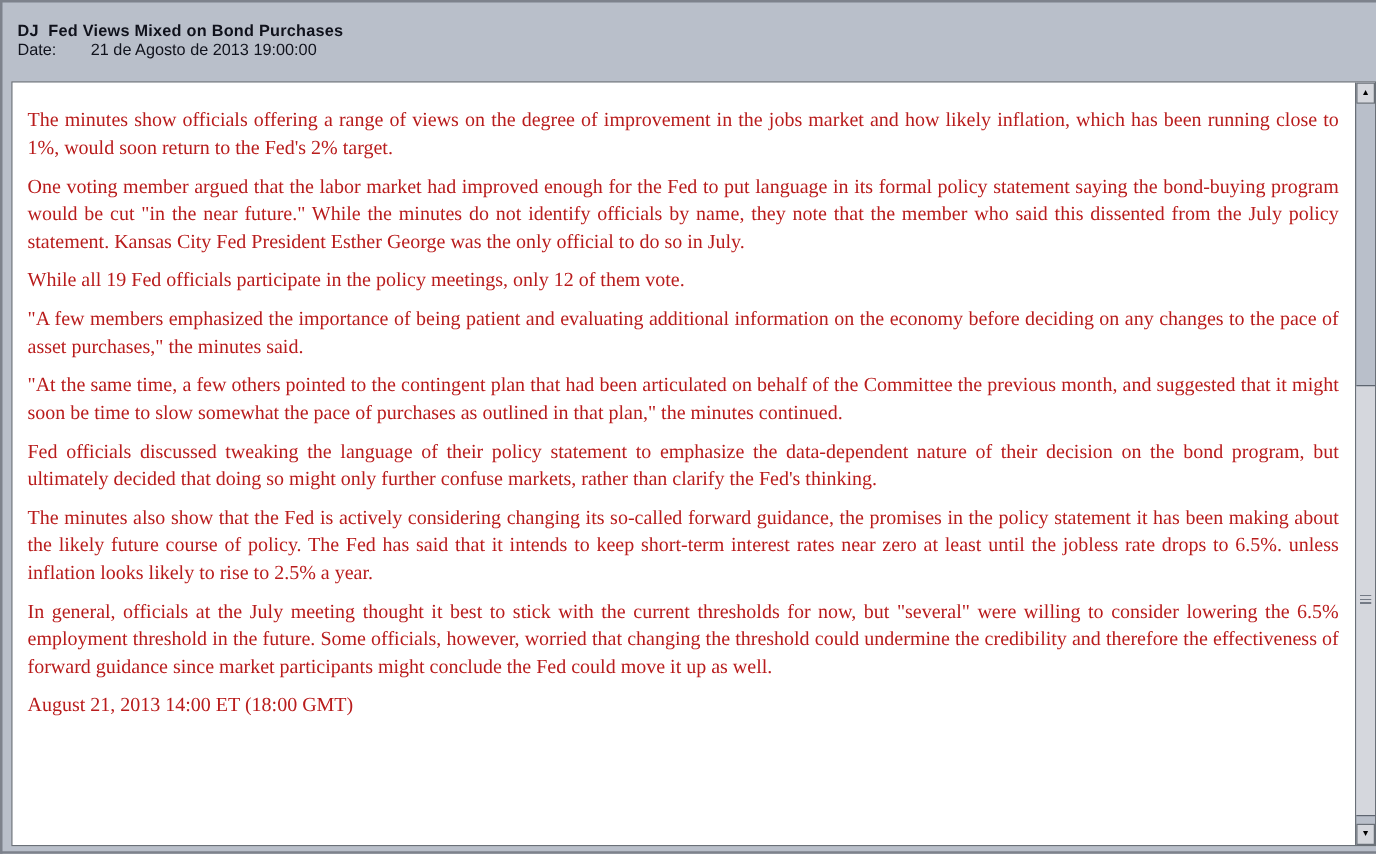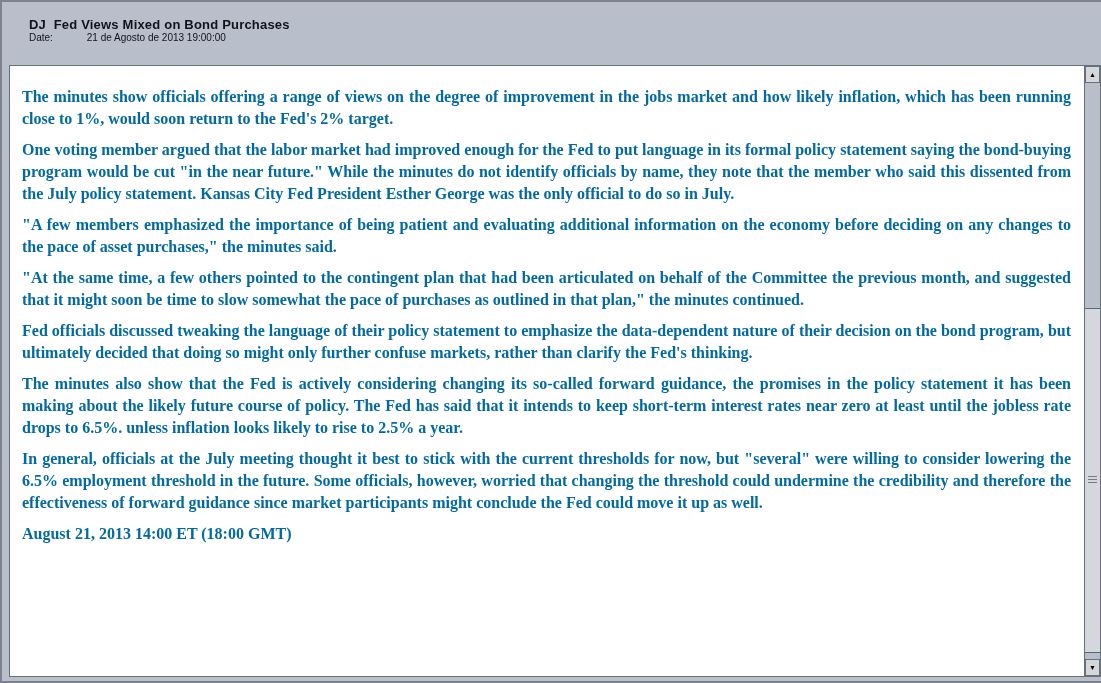--- a/index.html
+++ b/index.html
@@ -9,47 +9,45 @@
     overflow:hidden;
     position:relative;
     font-family:"Liberation Sans", sans-serif;
   }
   .window {
     position:absolute; inset:0;
     border-top:2px solid #7d828c;
     border-left:2px solid #7d828c;
     border-bottom:2px solid #7d828c;
     box-sizing:border-box;
-    padding-left:15px;
   }
   
   .header { padding:15px 14px 0 12px; color:#10121c; }
   .hdr-title {
     font-size:13px; font-weight:bold; white-space:pre;
     letter-spacing:0.2px;
   }
-  .hdr-date-row { margin-top:0; font-size:10px; }
+  .hdr-date-row { margin-top:0; font-size:13px; }
   .hdr-date-label { display:inline-block; width:55px; }
   .hdr-date-value { white-space:pre; }
   
   .content {
     position:absolute; left:7px; top:63px; right:0; bottom:4px;
     background:#ffffff;
     border:1px solid #6a7078;
     box-sizing:border-box;
   }
   .article {
     position:absolute; top:0; left:0; right:16px; bottom:0;
     overflow:hidden;
     padding:20px 13px 0 12px;
     font-family:"Liberation Serif", serif;
     font-size:16px; line-height:22px;
-    color:#0369a1;
+    color:#b91c1c;
     text-align:justify;
-    font-weight:bold;
   }
   .article p { margin:0 0 9px 0; }
   .write-to {
     font-family:"Liberation Mono", monospace;
     font-size:13px; letter-spacing:0.2px;
     text-align:left; white-space:pre;
     padding-left:33px;
     margin:13px 0 20px 0 !important;
   }
   .end-line { text-align:left; margin:0 0 12px 0 !important; }
@@ -101,20 +99,21 @@
       <span class="hdr-date-label">Date:</span>
       <span class="hdr-date-value">21 de Agosto de 2013 19:00:00</span>
     </div>
   </div>
 
   <div class="content">
 
     <div class="article">
       <p>The minutes show officials offering a range of views on the degree of improvement in the jobs market and how likely inflation, which has been running close to 1%, would soon return to the Fed's 2% target.</p>
       <p>One voting member argued that the labor market had improved enough for the Fed to put language in its formal policy statement saying the bond-buying program would be cut "in the near future." While the minutes do not identify officials by name, they note that the member who said this dissented from the July policy statement. Kansas City Fed President Esther George was the only official to do so in July.</p>
+      <p>While all 19 Fed officials participate in the policy meetings, only 12 of them vote.</p>
       <p>"A few members emphasized the importance of being patient and evaluating additional information on the economy before deciding on any changes to the pace of asset purchases," the minutes said.</p>
       <p>"At the same time, a few others pointed to the contingent plan that had been articulated on behalf of the Committee the previous month, and suggested that it might soon be time to slow somewhat the pace of purchases as outlined in that plan," the minutes continued.</p>
       <p>Fed officials discussed tweaking the language of their policy statement to emphasize the data-dependent nature of their decision on the bond program, but ultimately decided that doing so might only further confuse markets, rather than clarify the Fed's thinking.</p>
       <p>The minutes also show that the Fed is actively considering changing its so-called forward guidance, the promises in the policy statement it has been making about the likely future course of policy. The Fed has said that it intends to keep short-term interest rates near zero at least until the jobless rate drops to 6.5%. unless inflation looks likely to rise to 2.5% a year.</p>
       <p>In general, officials at the July meeting thought it best to stick with the current thresholds for now, but "several" were willing to consider lowering the 6.5% employment threshold in the future. Some officials, however, worried that changing the threshold could undermine the credibility and therefore the effectiveness of forward guidance since market participants might conclude the Fed could move it up as well.</p>
       <p class="tail-line">August 21, 2013 14:00 ET (18:00 GMT)</p>
 
     </div>
 
     <div class="scrollbar">

